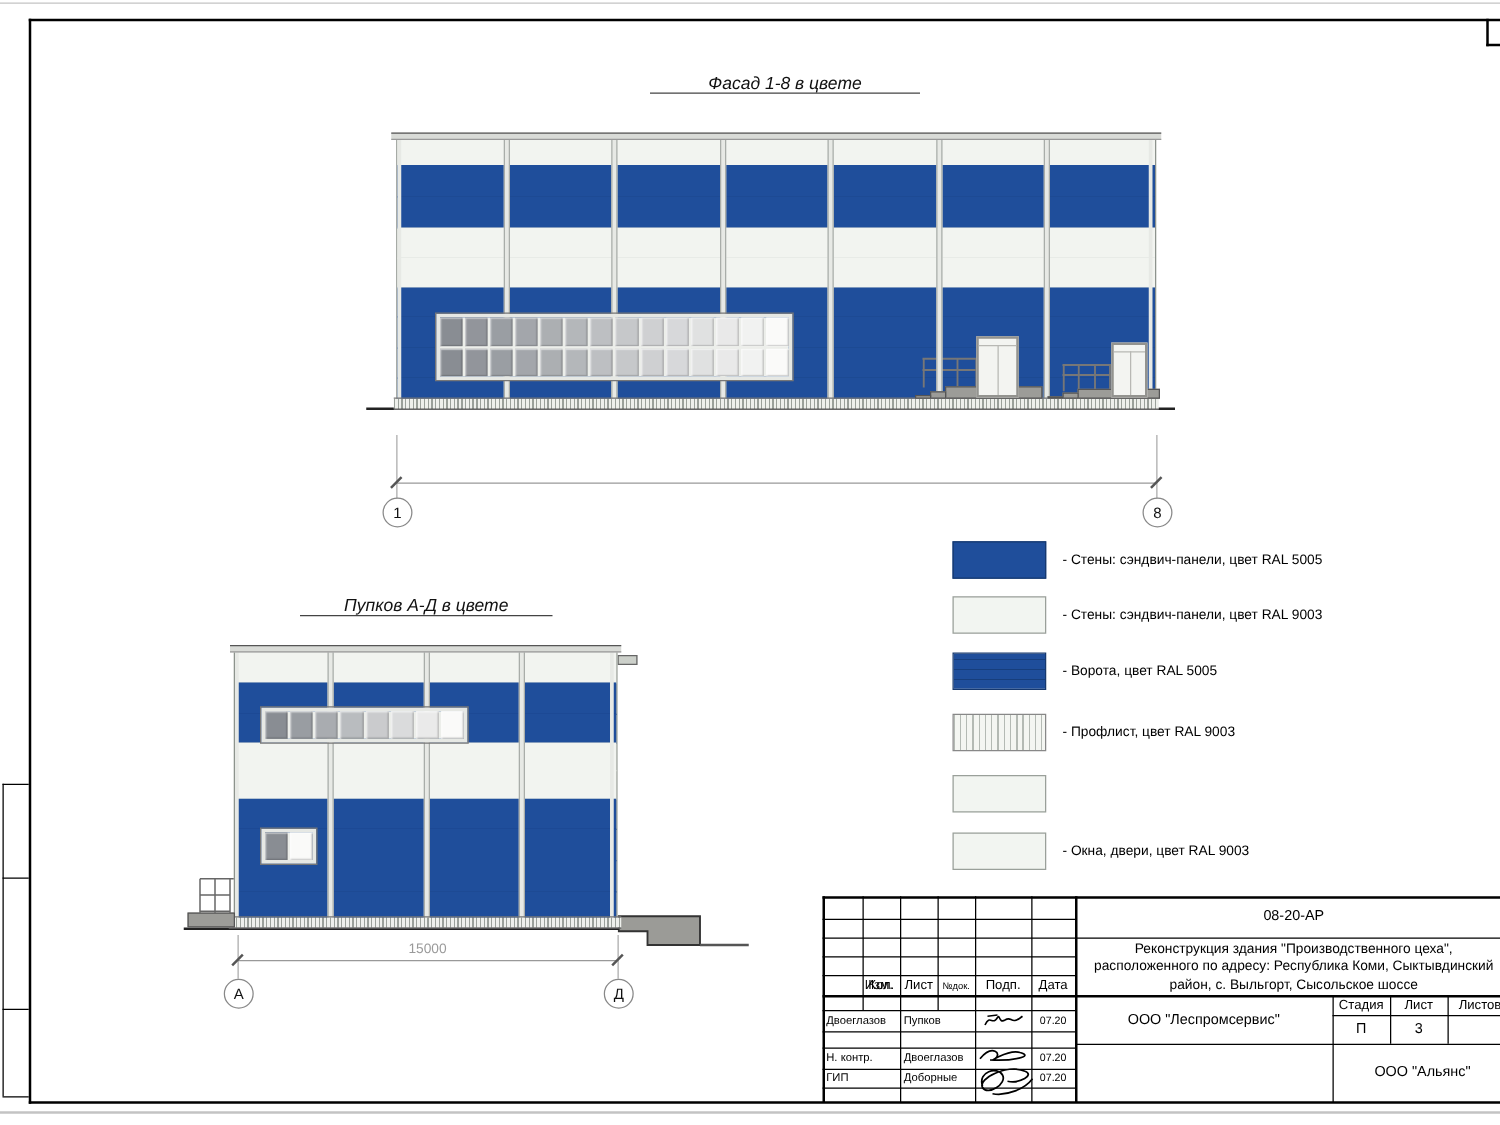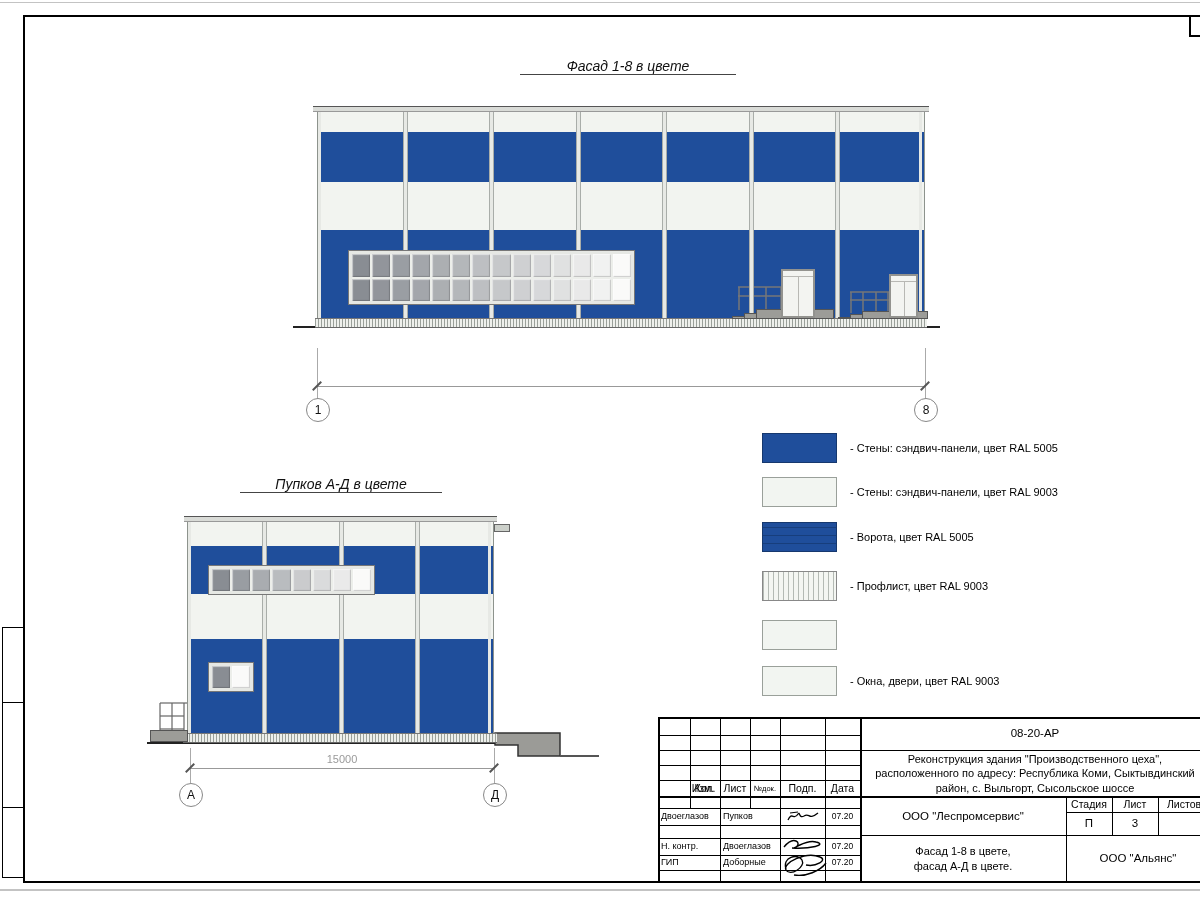--- a/index.html
+++ b/index.html
@@ -321,24 +321,20 @@
     </g>
   </svg>
 
   <div class="tb-cell" style="left:860px;top:717px;width:350px;height:33px;font-size:11.5px;">08-20-АР</div>
   <div class="abs" style="left:862px;top:751px;width:346px;height:45px;display:flex;flex-direction:column;justify-content:center;text-align:center;font-size:11px;line-height:14.5px;">
     <div style="white-space:nowrap;">Реконструкция здания "Производственного цеха",</div>
     <div style="white-space:nowrap;">расположенного по адресу: Республика Коми, Сыктывдинский</div>
     <div style="white-space:nowrap;">район, с. Выльгорт, Сысольское шоссе</div>
   </div>
   <div class="tb-cell" style="left:860px;top:797px;width:206px;height:38px;font-size:11.5px;">ООО "Леспромсервис"</div>
-  <div class="abs" style="left:860px;top:836px;width:206px;height:45px;display:flex;flex-direction:column;justify-content:center;text-align:center;font-size:11px;line-height:15px;">
-    <div>Фасад 1-8 в цвете,</div>
-    <div>фасад А-Д в цвете.</div>
-  </div>
   <div class="tb-cell" style="left:1066px;top:796px;width:46px;height:16px;font-size:10.5px;">Стадия</div>
   <div class="tb-cell" style="left:1112px;top:796px;width:46px;height:16px;font-size:10.5px;">Лист</div>
   <div class="tb-cell" style="left:1158px;top:796px;width:52px;height:16px;font-size:10.5px;">Листов</div>
   <div class="tb-cell" style="left:1066px;top:812px;width:46px;height:23px;font-size:11.5px;">П</div>
   <div class="tb-cell" style="left:1112px;top:812px;width:46px;height:23px;font-size:11.5px;">3</div>
   <div class="tb-cell" style="left:1066px;top:835px;width:144px;height:46px;font-size:11.5px;">ООО "Альянс"</div>
 
 </div>
 
 </body></html>

